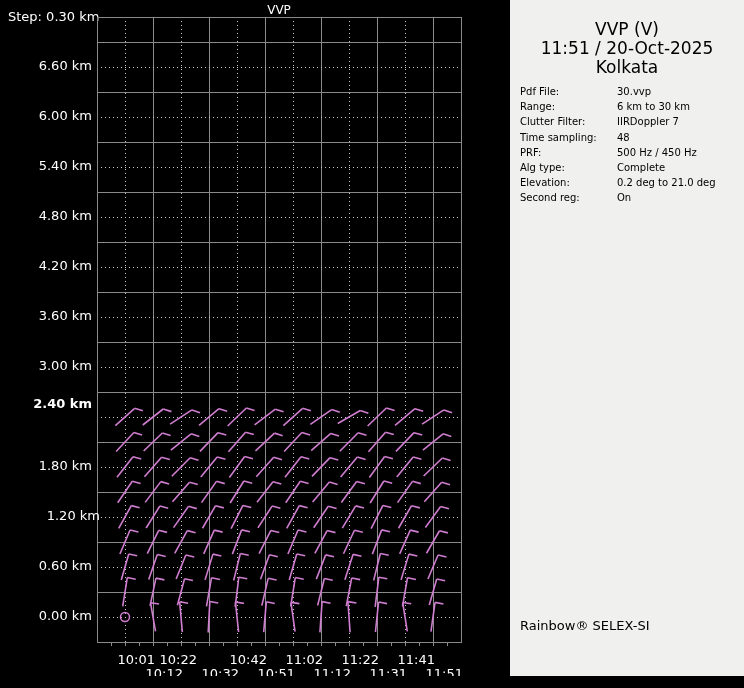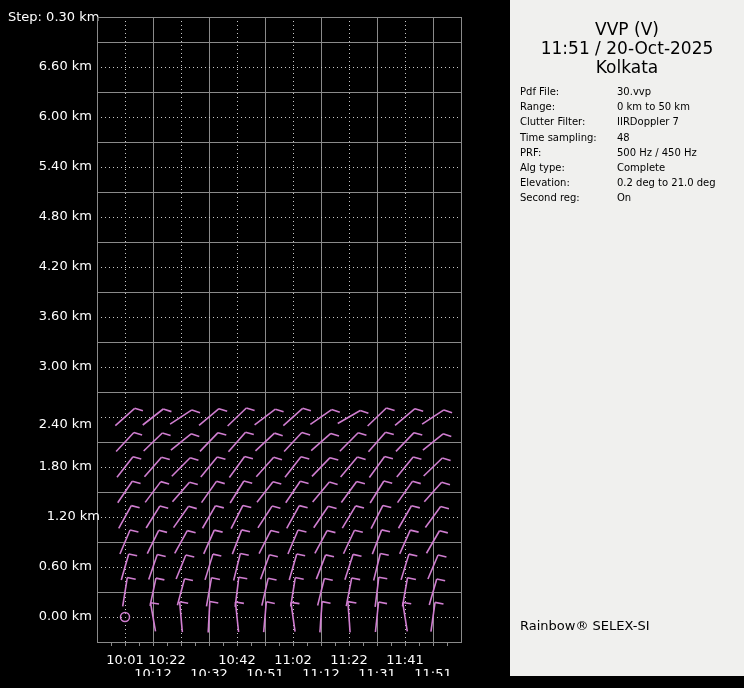--- a/index.html
+++ b/index.html
@@ -3,38 +3,39 @@
 <meta charset="utf-8">
 <style>
   html,body{margin:0;padding:0;background:#000;}
   .screen{position:relative;width:744px;height:676px;background:#e5e5e5;overflow:hidden;
           font-family:"DejaVu Sans", sans-serif;}
   
   .plot-pane{position:absolute;left:0;top:0;width:510px;height:688px;background:#000;color:#fff;}
   .step-label{position:absolute;left:8px;top:9px;font-size:13px;white-space:nowrap;}
   .plot-title{position:absolute;left:97px;top:3px;width:364px;text-align:center;font-size:12px;}
   .ylab{position:absolute;left:0;width:92px;text-align:right;font-size:13px;white-space:nowrap;}
-  .xlab{position:absolute;width:60px;text-align:center;font-size:13px;white-space:nowrap;}
+  .xlab{position:absolute;width:60px;text-align:right;font-size:13px;white-space:nowrap;}
   svg#plot-svg{position:absolute;left:0;top:0;}
   
   .info-pane{position:absolute;left:510px;top:0;width:234px;height:688px;background:#f0f0ee;color:#000;}
   .heading{margin-top:20px;text-align:center;font-size:17px;line-height:19px;}
   .details{margin:7px 0 0 10px;font-size:10px;line-height:15.2px;}
   .info-row{display:flex;}
   .info-row .lbl{flex:0 0 97px;white-space:nowrap;}
   .info-row .val{white-space:nowrap;}
   .brand{position:absolute;left:10px;top:618px;font-size:13px;}
 </style>
 </head>
 <body>
 
 <div class="screen">
 
   <div class="plot-pane">
     <div class="step-label">Step: 0.30 km</div>
+    <div class="plot-title">VVP</div>
     <svg id="plot-svg" width="744" height="688">
         <line x1="125.5" y1="17" x2="125.5" y2="642" stroke="#c8c8c8" stroke-width="1" stroke-dasharray="1 3"></line>
         <line x1="153.5" y1="17" x2="153.5" y2="642" stroke="#8a8a8a" stroke-width="1"></line>
         <line x1="181.5" y1="17" x2="181.5" y2="642" stroke="#c8c8c8" stroke-width="1" stroke-dasharray="1 3"></line>
         <line x1="209.5" y1="17" x2="209.5" y2="642" stroke="#8a8a8a" stroke-width="1"></line>
         <line x1="237.5" y1="17" x2="237.5" y2="642" stroke="#c8c8c8" stroke-width="1" stroke-dasharray="1 3"></line>
         <line x1="265.5" y1="17" x2="265.5" y2="642" stroke="#8a8a8a" stroke-width="1"></line>
         <line x1="293.5" y1="17" x2="293.5" y2="642" stroke="#c8c8c8" stroke-width="1" stroke-dasharray="1 3"></line>
         <line x1="321.5" y1="17" x2="321.5" y2="642" stroke="#8a8a8a" stroke-width="1"></line>
         <line x1="349.5" y1="17" x2="349.5" y2="642" stroke="#c8c8c8" stroke-width="1" stroke-dasharray="1 3"></line>
@@ -308,21 +309,21 @@
         <line x1="435.059761894209" y1="602.3440325826248" x2="443.495976230212" y2="604.0144480031165" stroke="#d07ed0" stroke-width="1.6"></line>
       </svg>
     <div id="y-labels">
         <span class="ylab" style="top: 58px;">6.60 km</span>
         <span class="ylab" style="top: 108px;">6.00 km</span>
         <span class="ylab" style="top: 158px;">5.40 km</span>
         <span class="ylab" style="top: 208px;">4.80 km</span>
         <span class="ylab" style="top: 258px;">4.20 km</span>
         <span class="ylab" style="top: 308px;">3.60 km</span>
         <span class="ylab" style="top: 358px;">3.00 km</span>
-        <span class="ylab" style="top: 416px;">2.40 km</span>
+        <span class="ylab" style="top: 396px; font-weight: bold;">2.40 km</span>
         <span class="ylab" style="top: 458px;">1.80 km</span>
         <span class="ylab" style="top: 508px; padding-left: 8px;">1.20 km</span>
         <span class="ylab" style="top: 558px;">0.60 km</span>
         <span class="ylab" style="top: 608px;">0.00 km</span>
       </div>
     <div id="x-labels">
         <span class="xlab" style="left: 95px; top: 652px;">10:01</span>
         <span class="xlab" style="left: 123px; top: 666px;">10:12</span>
         <span class="xlab" style="left: 137px; top: 652px;">10:22</span>
         <span class="xlab" style="left: 179px; top: 666px;">10:32</span>
@@ -343,21 +344,21 @@
       <div>11:51 / 20-Oct-2025</div>
       <div>Kolkata</div>
     </div>
     <div class="details" id="info-rows">
         <div class="info-row">
           <span class="lbl">Pdf File:</span>
           <span class="val">30.vvp</span>
         </div>
         <div class="info-row">
           <span class="lbl">Range:</span>
-          <span class="val">0 km to 50 km</span>
+          <span class="val">6 km to 30 km</span>
         </div>
         <div class="info-row">
           <span class="lbl">Clutter Filter:</span>
           <span class="val">IIRDoppler 7</span>
         </div>
         <div class="info-row">
           <span class="lbl">Time sampling:</span>
           <span class="val">48</span>
         </div>
         <div class="info-row">

